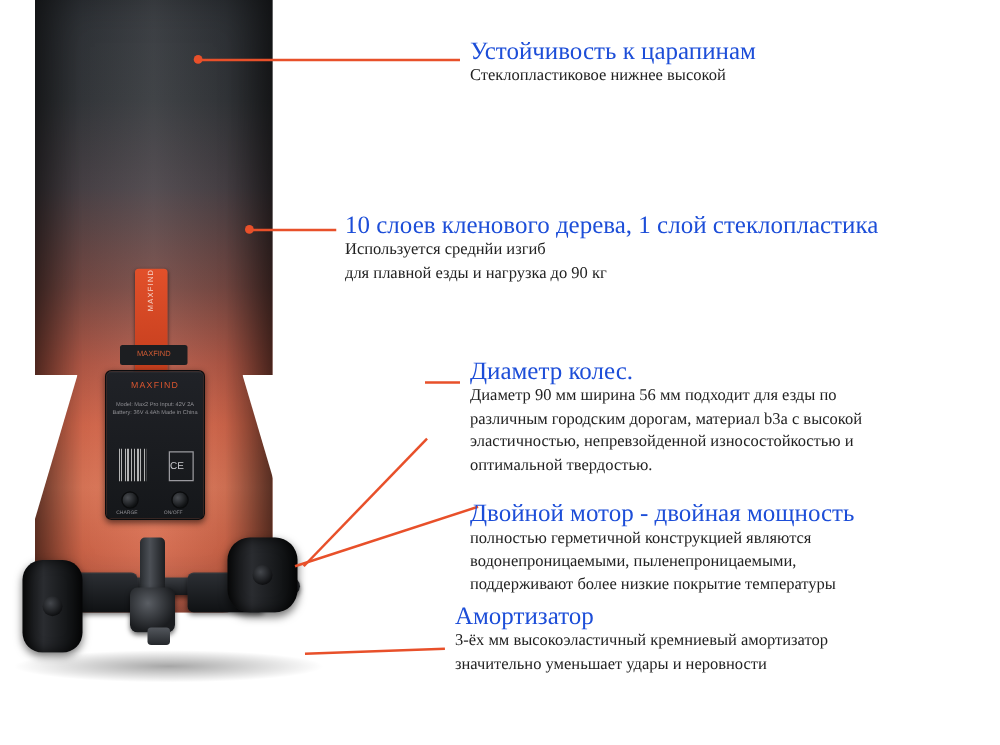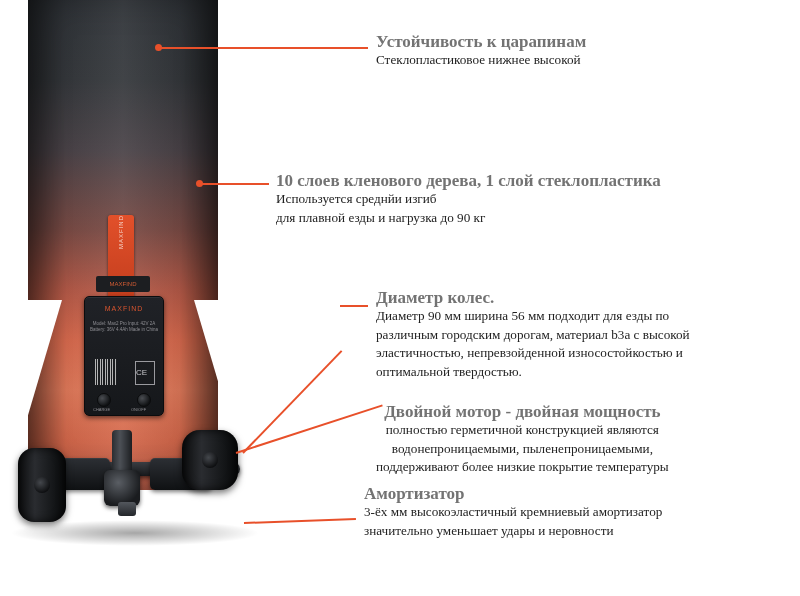--- a/index.html
+++ b/index.html
@@ -274,23 +274,23 @@
     left: 10px;
     top: 520px;
     width: 250px;
     height: 26px;
     background: radial-gradient(ellipse at center, rgba(0,0,0,0.35), rgba(0,0,0,0) 70%);
   }
 
   
   .callout { position: absolute; }
   .c-title {
-    font-weight: bold;
-    font-size: 17px;
-    color: #737373;
+    font-weight: normal;
+    font-size: 20px;
+    color: #1d4ed8;
     line-height: 19px;
     white-space: nowrap;
   }
   .c-body {
     font-size: 13.2px;
     color: #222222;
     line-height: 18.5px;
   }
 
   
@@ -380,21 +380,21 @@
   <div class="leader" style="left:340px; top:305px; width:28px;"></div>
   <div class="callout" style="left:376px; top:288px;">
     <div class="c-title">Диаметр колес.</div>
     <div class="c-body">Диаметр 90 мм ширина 56 мм подходит для езды по</div>
     <div class="c-body">различным городским дорогам, материал b3a с высокой</div>
     <div class="c-body">эластичностью, непревзойденной износостойкостью и</div>
     <div class="c-body">оптимальной твердостью.</div>
   </div>
 
   <div class="leader-diag" style="left:236px; top:452px; width:154px; transform: rotate(-18deg);"></div>
-  <div class="callout" style="left:376px; top:402px;text-align:center;">
+  <div class="callout" style="left:376px; top:402px;">
     <div class="c-title">Двойной мотор - двойная мощность</div>
     <div class="c-body">полностью герметичной конструкцией являются</div>
     <div class="c-body">водонепроницаемыми, пыленепроницаемыми,</div>
     <div class="c-body">поддерживают более низкие покрытие температуры</div>
   </div>
 
   <div class="leader-diag" style="left:244px; top:522px; width:112px; transform: rotate(-2deg);"></div>
   <div class="callout" style="left:364px; top:484px;">
     <div class="c-title">Амортизатор</div>
     <div class="c-body">3-ёх мм высокоэластичный кремниевый амортизатор</div>

